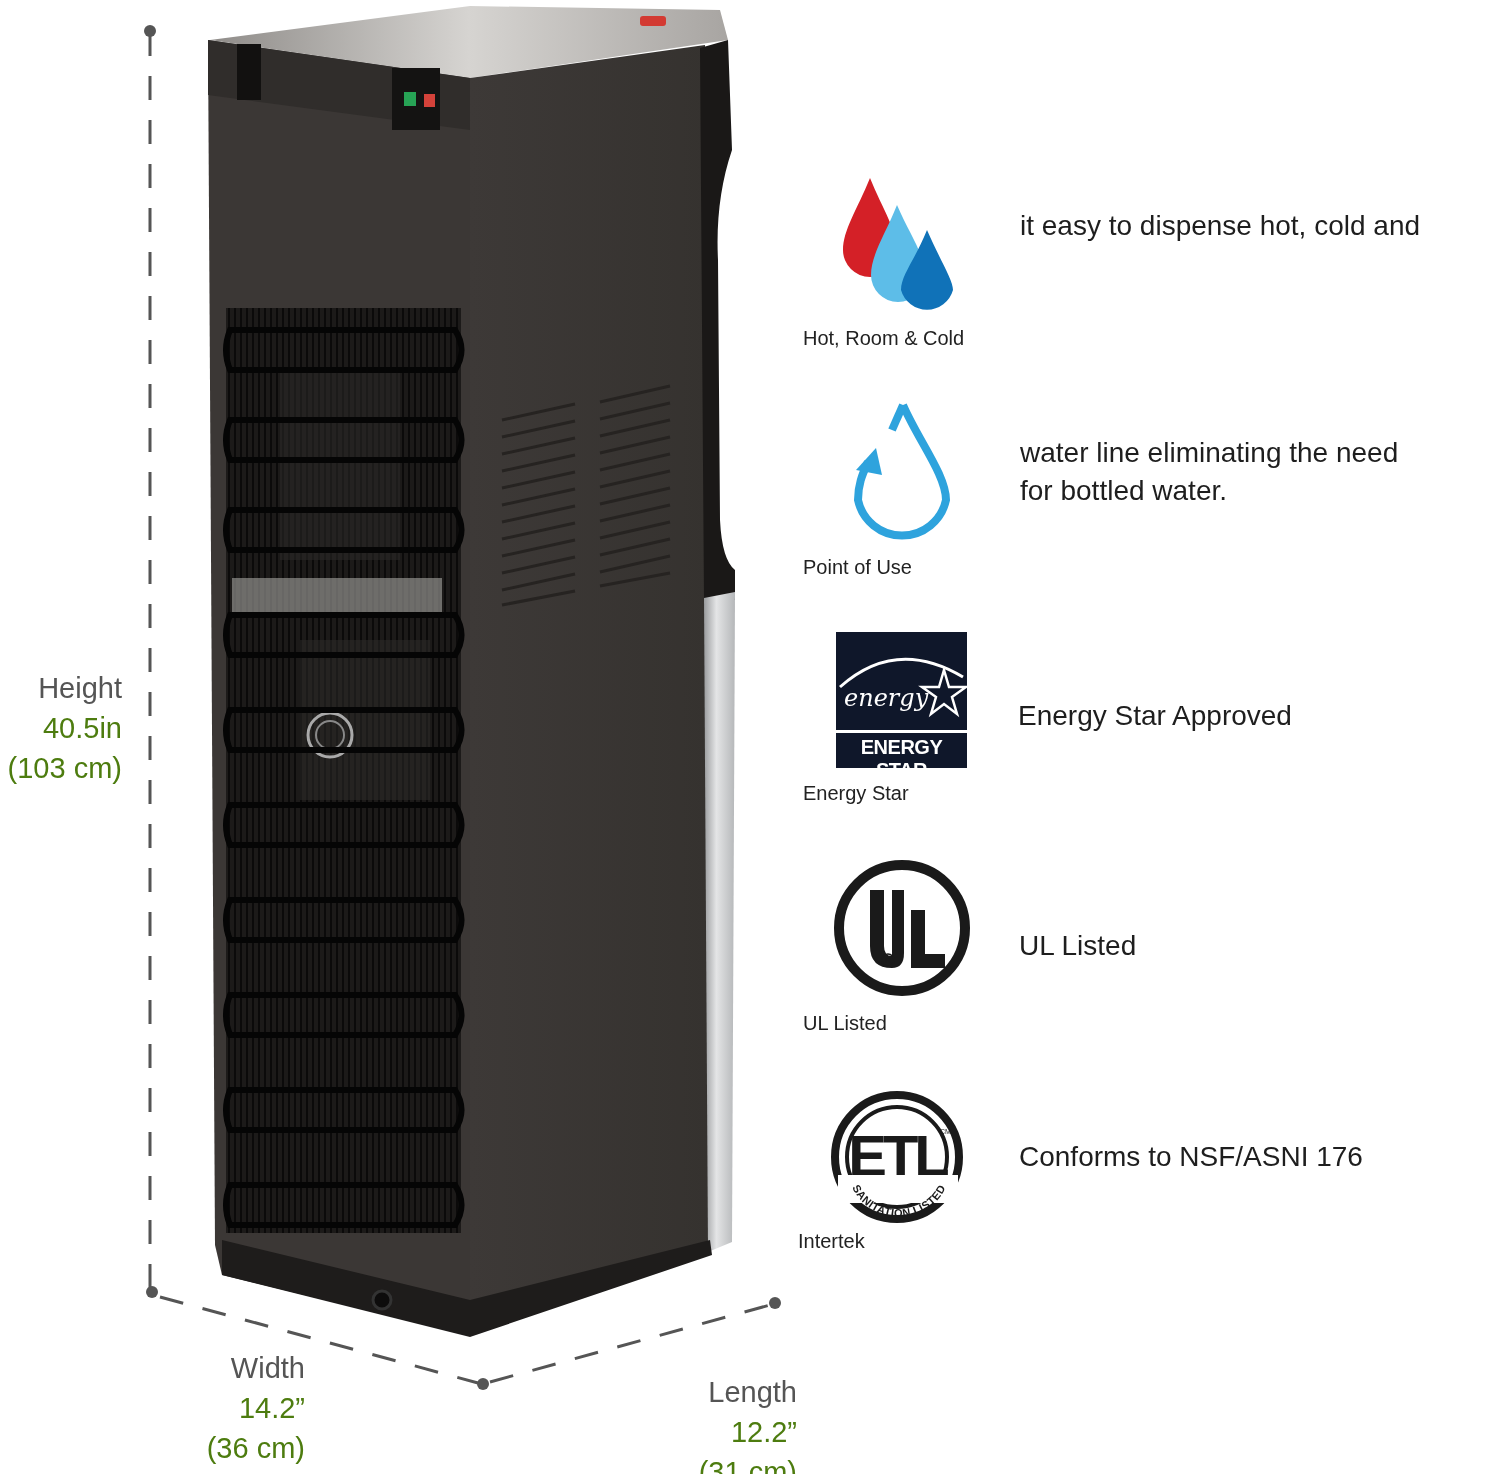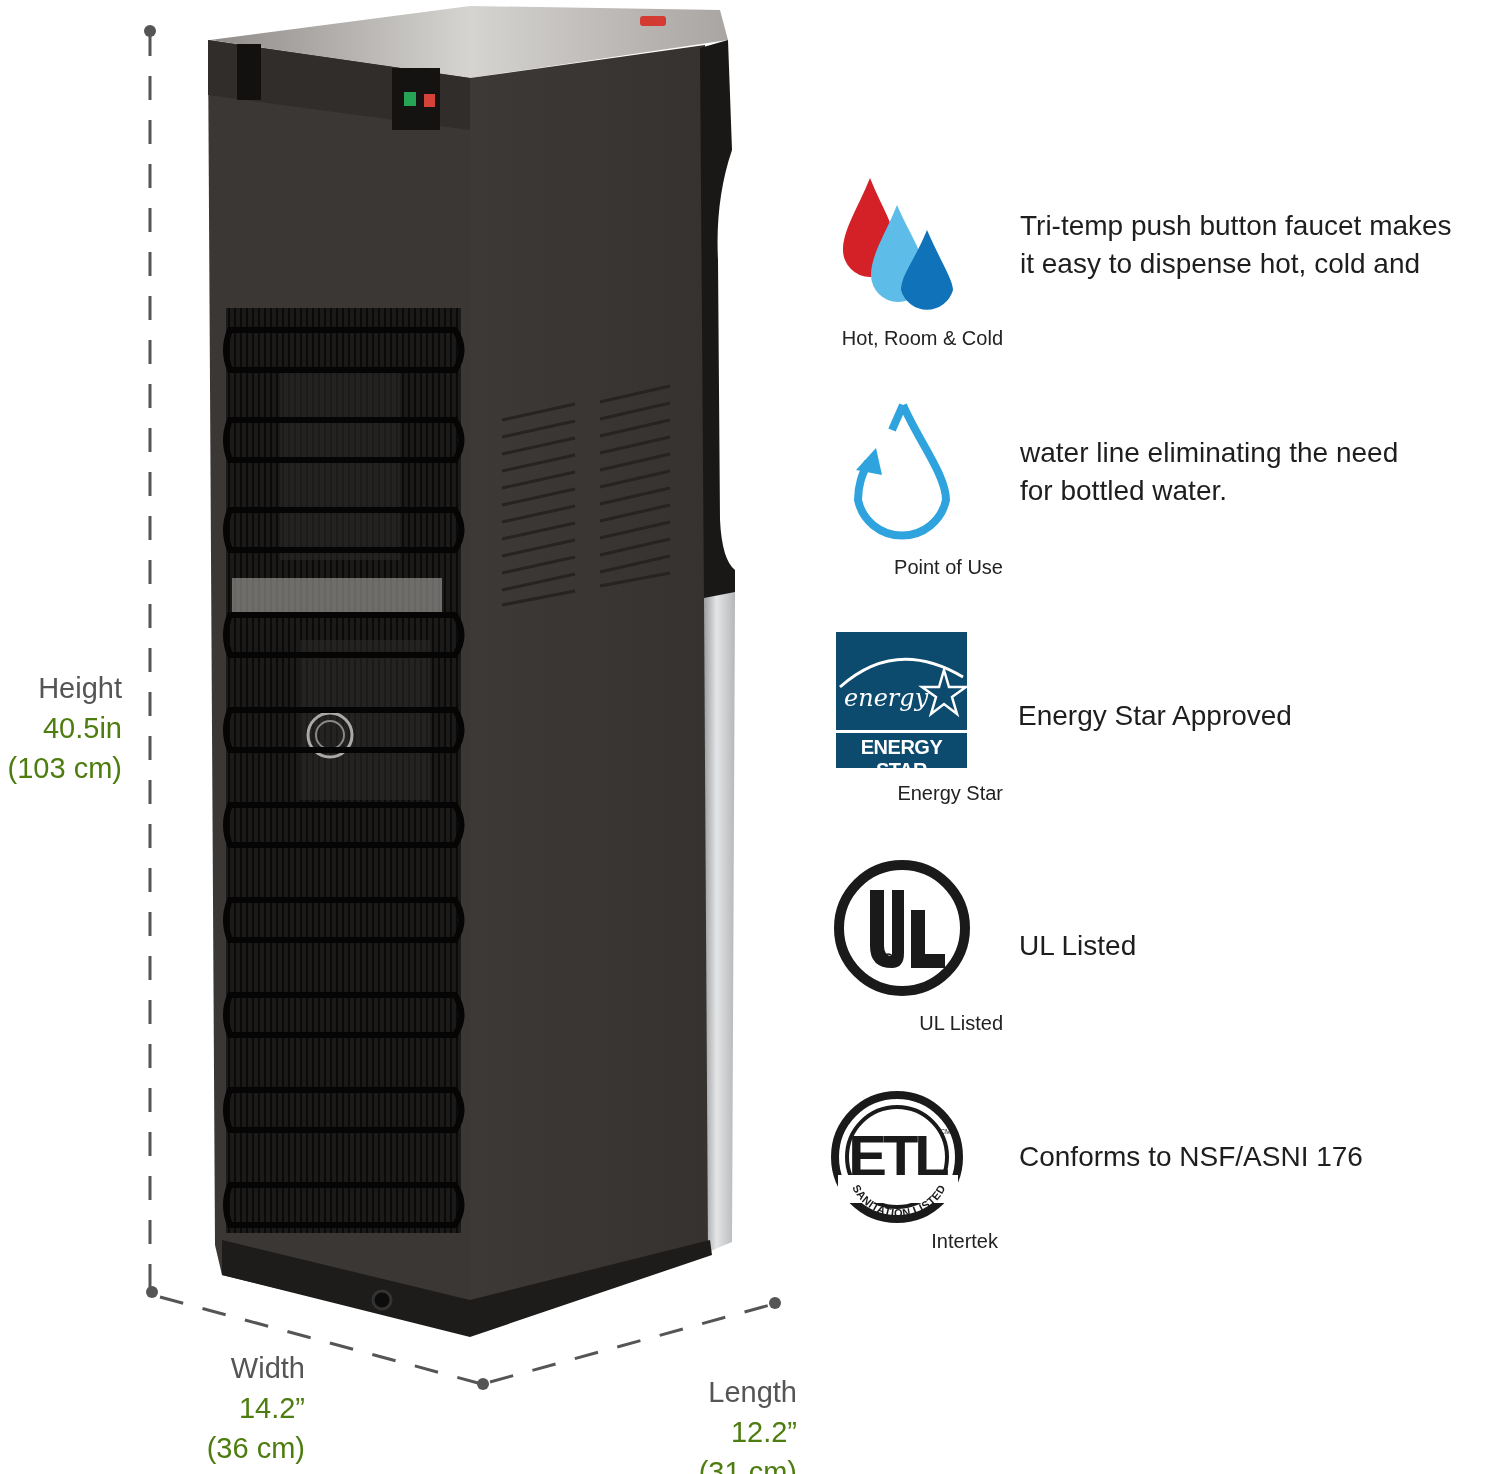--- a/index.html
+++ b/index.html
@@ -7,21 +7,21 @@
   body { position: relative; font-family: "Liberation Sans", "DejaVu Sans", sans-serif; color: #222; }
 
   .abs { position: absolute; }
 
   
   .dim-label { position: absolute; text-align: right; font-size: 29px; line-height: 40px; font-weight: 300; }
   .dim-label .name { color: #555; }
   .dim-label .val { color: #4d7c0f; }
 
   
-  .feature-icon-caption { position: absolute; font-size: 20px; color: #222; text-align: right; width: 200px; }
+  .feature-icon-caption { position: absolute; font-size: 20px; color: #222; text-align: left; width: 200px; }
   .feature-text { position: absolute; font-size: 28px; line-height: 38px; color: #1e1e1e; }
 
   svg { display: block; }
 </style>
 </head>
 <body>
 
 <svg class="abs" style="left:0;top:0;" width="1500" height="1474">
 
   <line x1="150" y1="32" x2="150" y2="1290" stroke="#555" stroke-width="3" stroke-dasharray="24 20"></line>
@@ -149,40 +149,39 @@
 </div>
 
 <div>
   <svg class="abs" style="left:835px;top:175px;" width="125" height="145" viewBox="0 0 125 145">
     <path d="M35,3 C48,35 62,55 62,75 A27,27 0 0 1 8,75 C8,55 22,35 35,3 Z" fill="#d42027"></path>
     <path d="M62,30 C75,60 90,80 90,100 A27,27 0 0 1 36,100 C36,80 50,60 62,30 Z" fill="#5dbde8"></path>
     <path d="M92,55 C105,85 118,105 118,115 A27,27 0 0 1 66,115 C66,100 80,85 92,55 Z" fill="#1072b8"></path>
   </svg>
   <div class="feature-icon-caption" style="left:803px;top:327px;">Hot, Room &amp; Cold</div>
   <div class="feature-text" style="left:1020px;top:207px;">
-    <div>Tri-temp push button faucet makes</div>
     <div>it easy to dispense hot, cold and</div>
   </div>
 </div>
 
 <div>
   <svg class="abs" style="left:848px;top:400px;" width="105" height="145" viewBox="0 0 105 145">
     <path d="M55,5 C70,40 98,75 98,100 A45,45 0 0 1 10,100 C10,85 14,75 20,62" fill="none" stroke="#2ea3dd" stroke-width="8"></path>
     <path d="M55,5 L44,30" fill="none" stroke="#2ea3dd" stroke-width="8"></path>
     <path d="M8,70 L28,48 L34,75 Z" fill="#2ea3dd"></path>
   </svg>
   <div class="feature-icon-caption" style="left:803px;top:556px;">Point of Use</div>
   <div class="feature-text" style="left:1020px;top:434px;">
     <div>water line eliminating the need</div>
     <div>for bottled water.</div>
   </div>
 </div>
 
 <div>
-  <div class="abs" style="left:836px;top:632px;width:131px;height:136px;background:#0c4a6e;">
+  <div class="abs" style="left:836px;top:632px;width:131px;height:136px;background:#0f172a;">
     <svg width="131" height="100" viewBox="0 0 131 100" style="position:absolute;left:0;top:0;">
       <path d="M4,55 Q60,5 127,45" fill="none" stroke="#fff" stroke-width="3"></path>
       <polygon points="108,38 113,55 130,55 116,65 121,82 108,72 95,82 100,65 86,55 103,55" fill="none" stroke="#fff" stroke-width="2.5"></polygon>
     </svg>
     <div style="position:absolute;left:8px;top:52px;font-family:'DejaVu Serif',serif;font-style:italic;color:#fff;font-size:24px;">energy</div>
     <div style="position:absolute;left:0;top:98px;width:131px;height:3px;background:#fff;"></div>
     <div style="position:absolute;left:0;top:104px;width:131px;text-align:center;color:#fff;font-size:20px;font-weight:bold;letter-spacing:-0.5px;font-family:'Liberation Sans Narrow','Liberation Sans',sans-serif;">ENERGY STAR</div>
   </div>
   <div class="feature-icon-caption" style="left:803px;top:782px;">Energy Star</div>
   <div class="feature-text" style="left:1018px;top:697px;">

